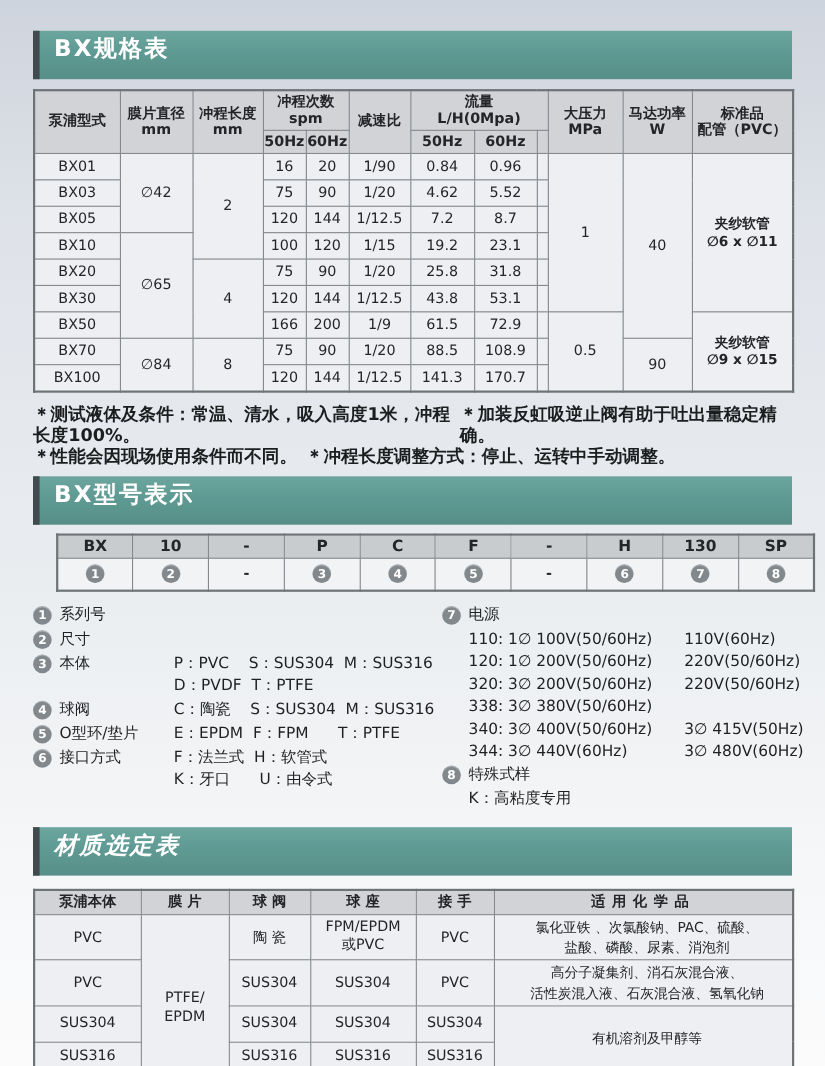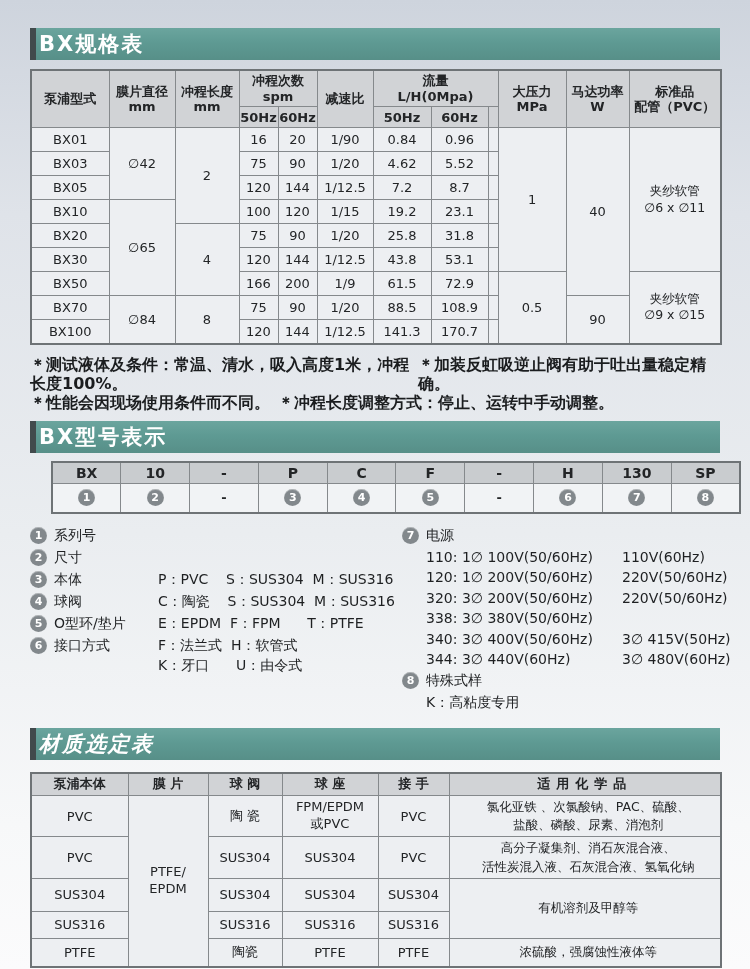--- a/index.html
+++ b/index.html
@@ -7,45 +7,45 @@
     width:750px;height:969px;
     background:linear-gradient(180deg,#ced4dd 0%,#dfe3e9 22%,#eaedf0 55%,#f7f8f9 85%,#fbfbfc 100%);
     font-family:"DejaVu Sans","Liberation Sans",sans-serif;
     color:#232527;
     overflow:hidden;
   }
   .wrap{padding:0 30px;}
 
   
   .title-bar{
-    position:relative;height:32px;margin-top:28px;
+    position:relative;height:44px;margin-top:28px;
     background:linear-gradient(180deg,#6ba59e 0%,#5e9a93 45%,#578f88 100%);
     color:#fff;font-size:21px;font-weight:700;line-height:33px;
-    padding-left:9px;letter-spacing:2px;box-sizing:border-box;
+    padding-left:19px;letter-spacing:2px;box-sizing:border-box;
   }
   .title-bar .edge{
     position:absolute;left:0;top:0;width:6px;height:100%;
     background:#414a4c;
   }
   .bar2{margin-top:9px;}
   .bar3{margin-top:15px;font-style:italic;}
 
   table{border-collapse:collapse;table-layout:fixed;width:690px;}
   td{border:1px solid #85898c;text-align:center;vertical-align:middle;
      font-size:13px;background:#edeff2;overflow:hidden;box-sizing:border-box;}
   table.framed{border:2px solid #6e7376;}
 
   
   .spec{margin-top:9px;}
   .spec td.hd{background:#d1d3d6;font-weight:700;line-height:1.18;padding:2px 0;}
   .spec tr.h1 td{height:27px;}
   .spec tr.h2 td{height:21px;}
   .spec tr.r td{height:24px;}
   .two-line div{line-height:1.2;}
-  .pipe-cell div{line-height:1.3;font-weight:400;font-size:12.5px;}
+  .pipe-cell div{line-height:1.3;font-weight:700;font-size:12.5px;}
 
   
   .notes{margin-top:10px;font-size:16px;font-weight:700;color:#1b1d1f;}
   .note-line{display:flex;line-height:19px;}
   .note-line .n-a{width:388px;flex:none;}
   .note-line2 .n-a{width:248px;flex:none;}
 
   
   .mcode{margin-top:8px;margin-left:21px;}
   .mcode tr.codes td{height:22px;background:#c9cccf;font-weight:700;font-size:14px;}
@@ -303,20 +303,21 @@
       </div>
       <div class="lrow">
         <span class="badge">2</span>
         <span class="llabel">尺寸</span>
       </div>
       <div class="lrow">
         <span class="badge">3</span>
         <span class="llabel">本体</span>
         <span class="lvals">
           <div>P：PVC    S：SUS304  M：SUS316</div>
+          <div>D：PVDF  T：PTFE</div>
         </span>
       </div>
       <div class="lrow">
         <span class="badge">4</span>
         <span class="llabel">球阀</span>
         <span class="lvals">
           <div>C：陶瓷    S：SUS304  M：SUS316</div>
         </span>
       </div>
       <div class="lrow">

